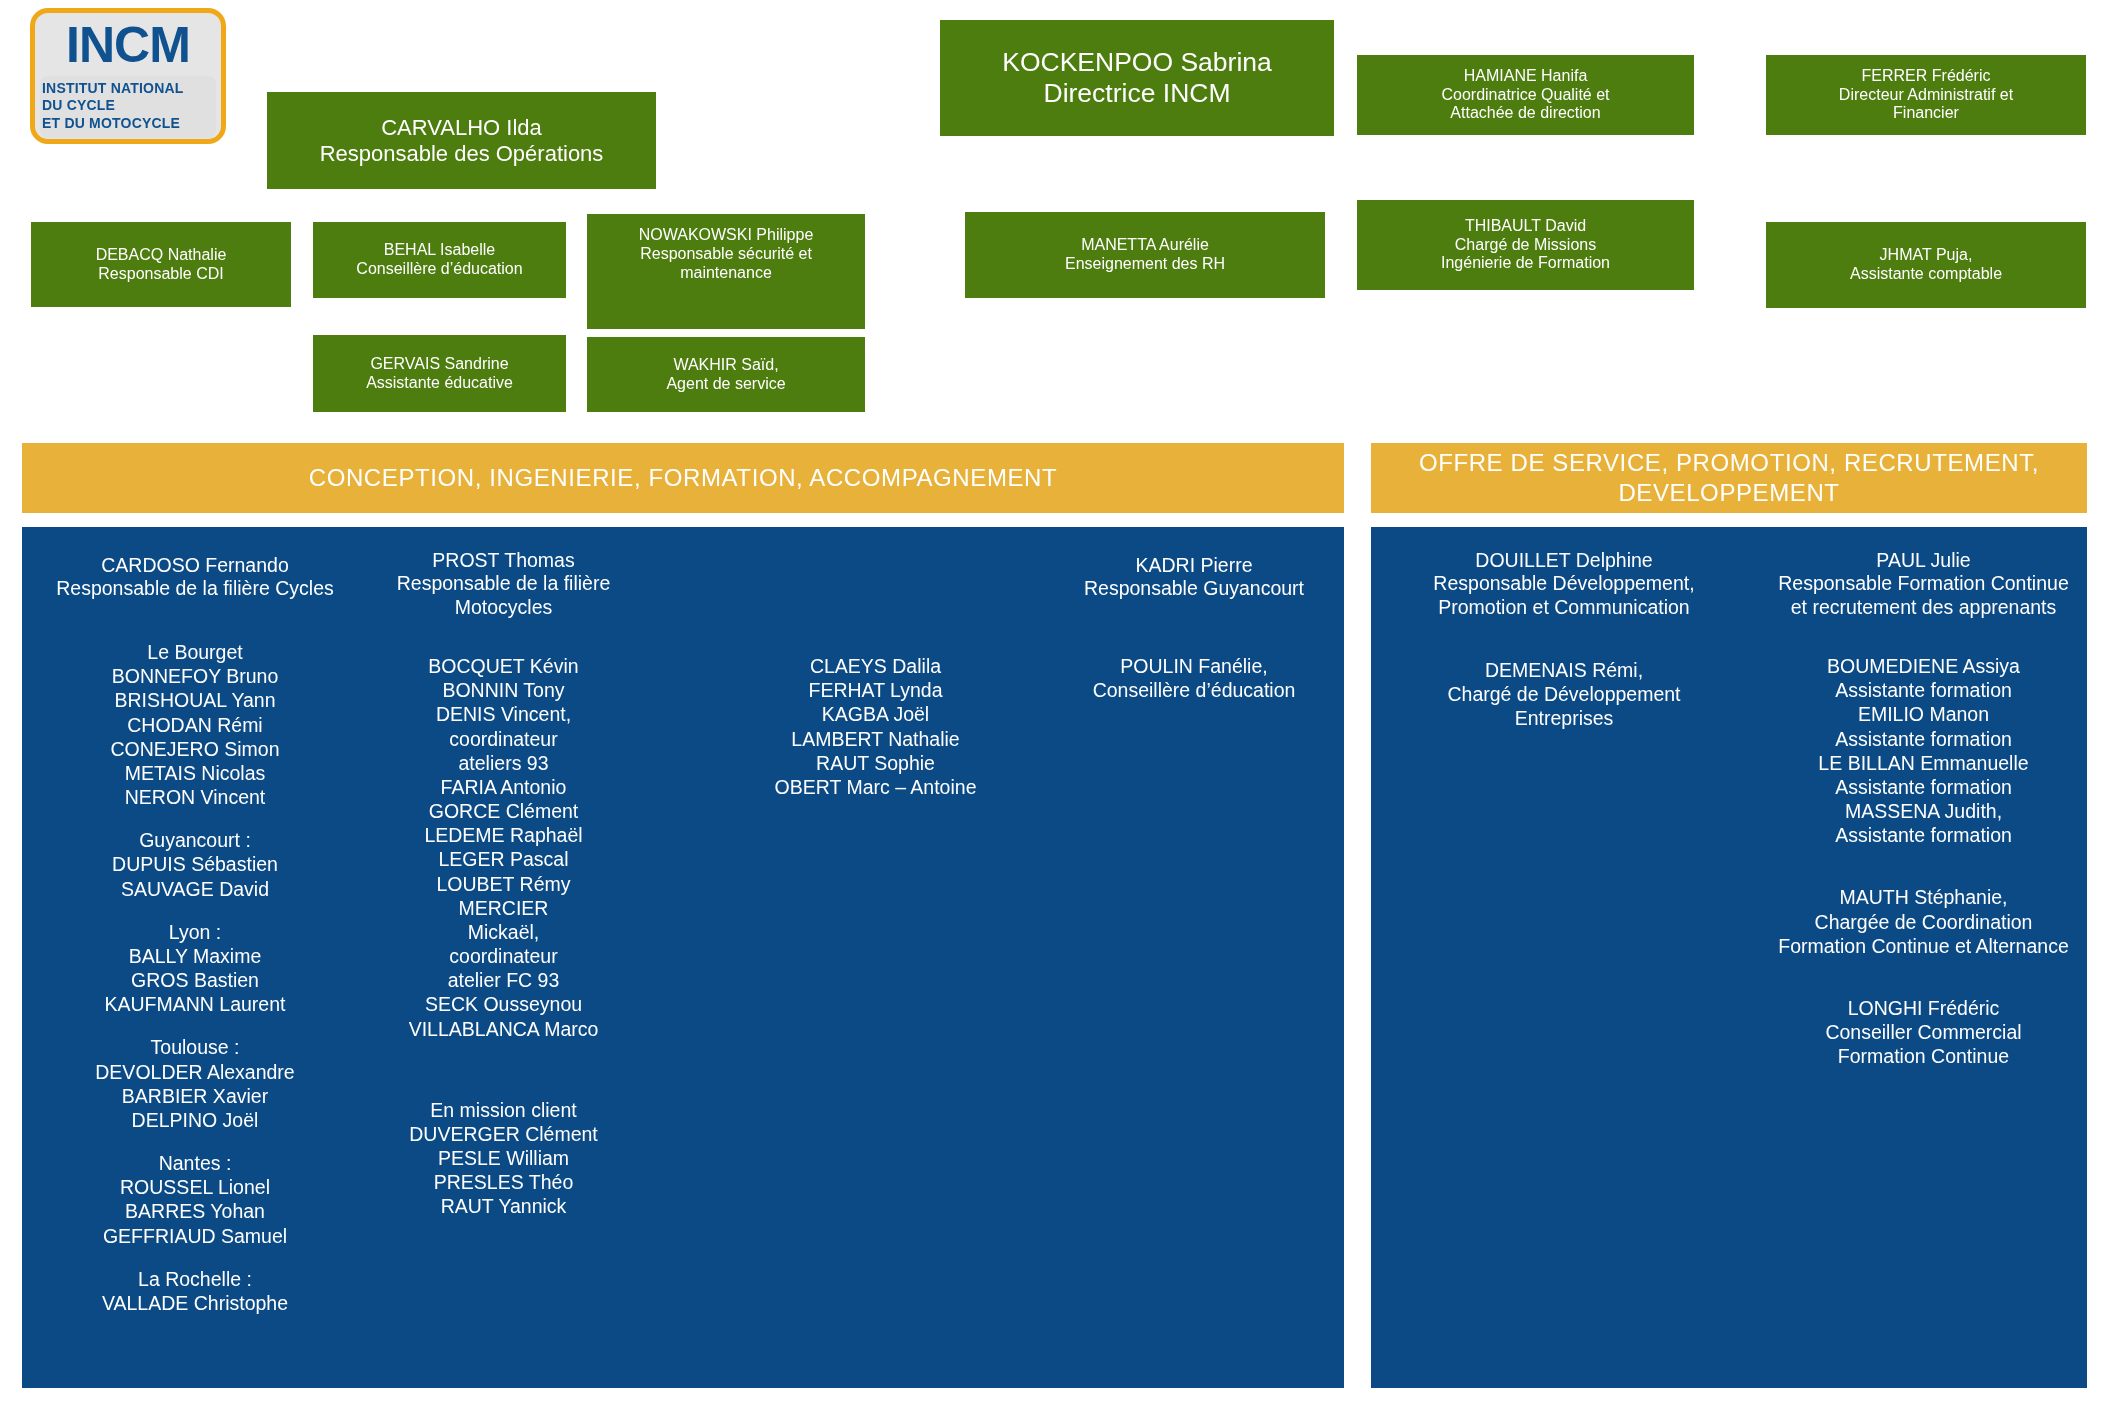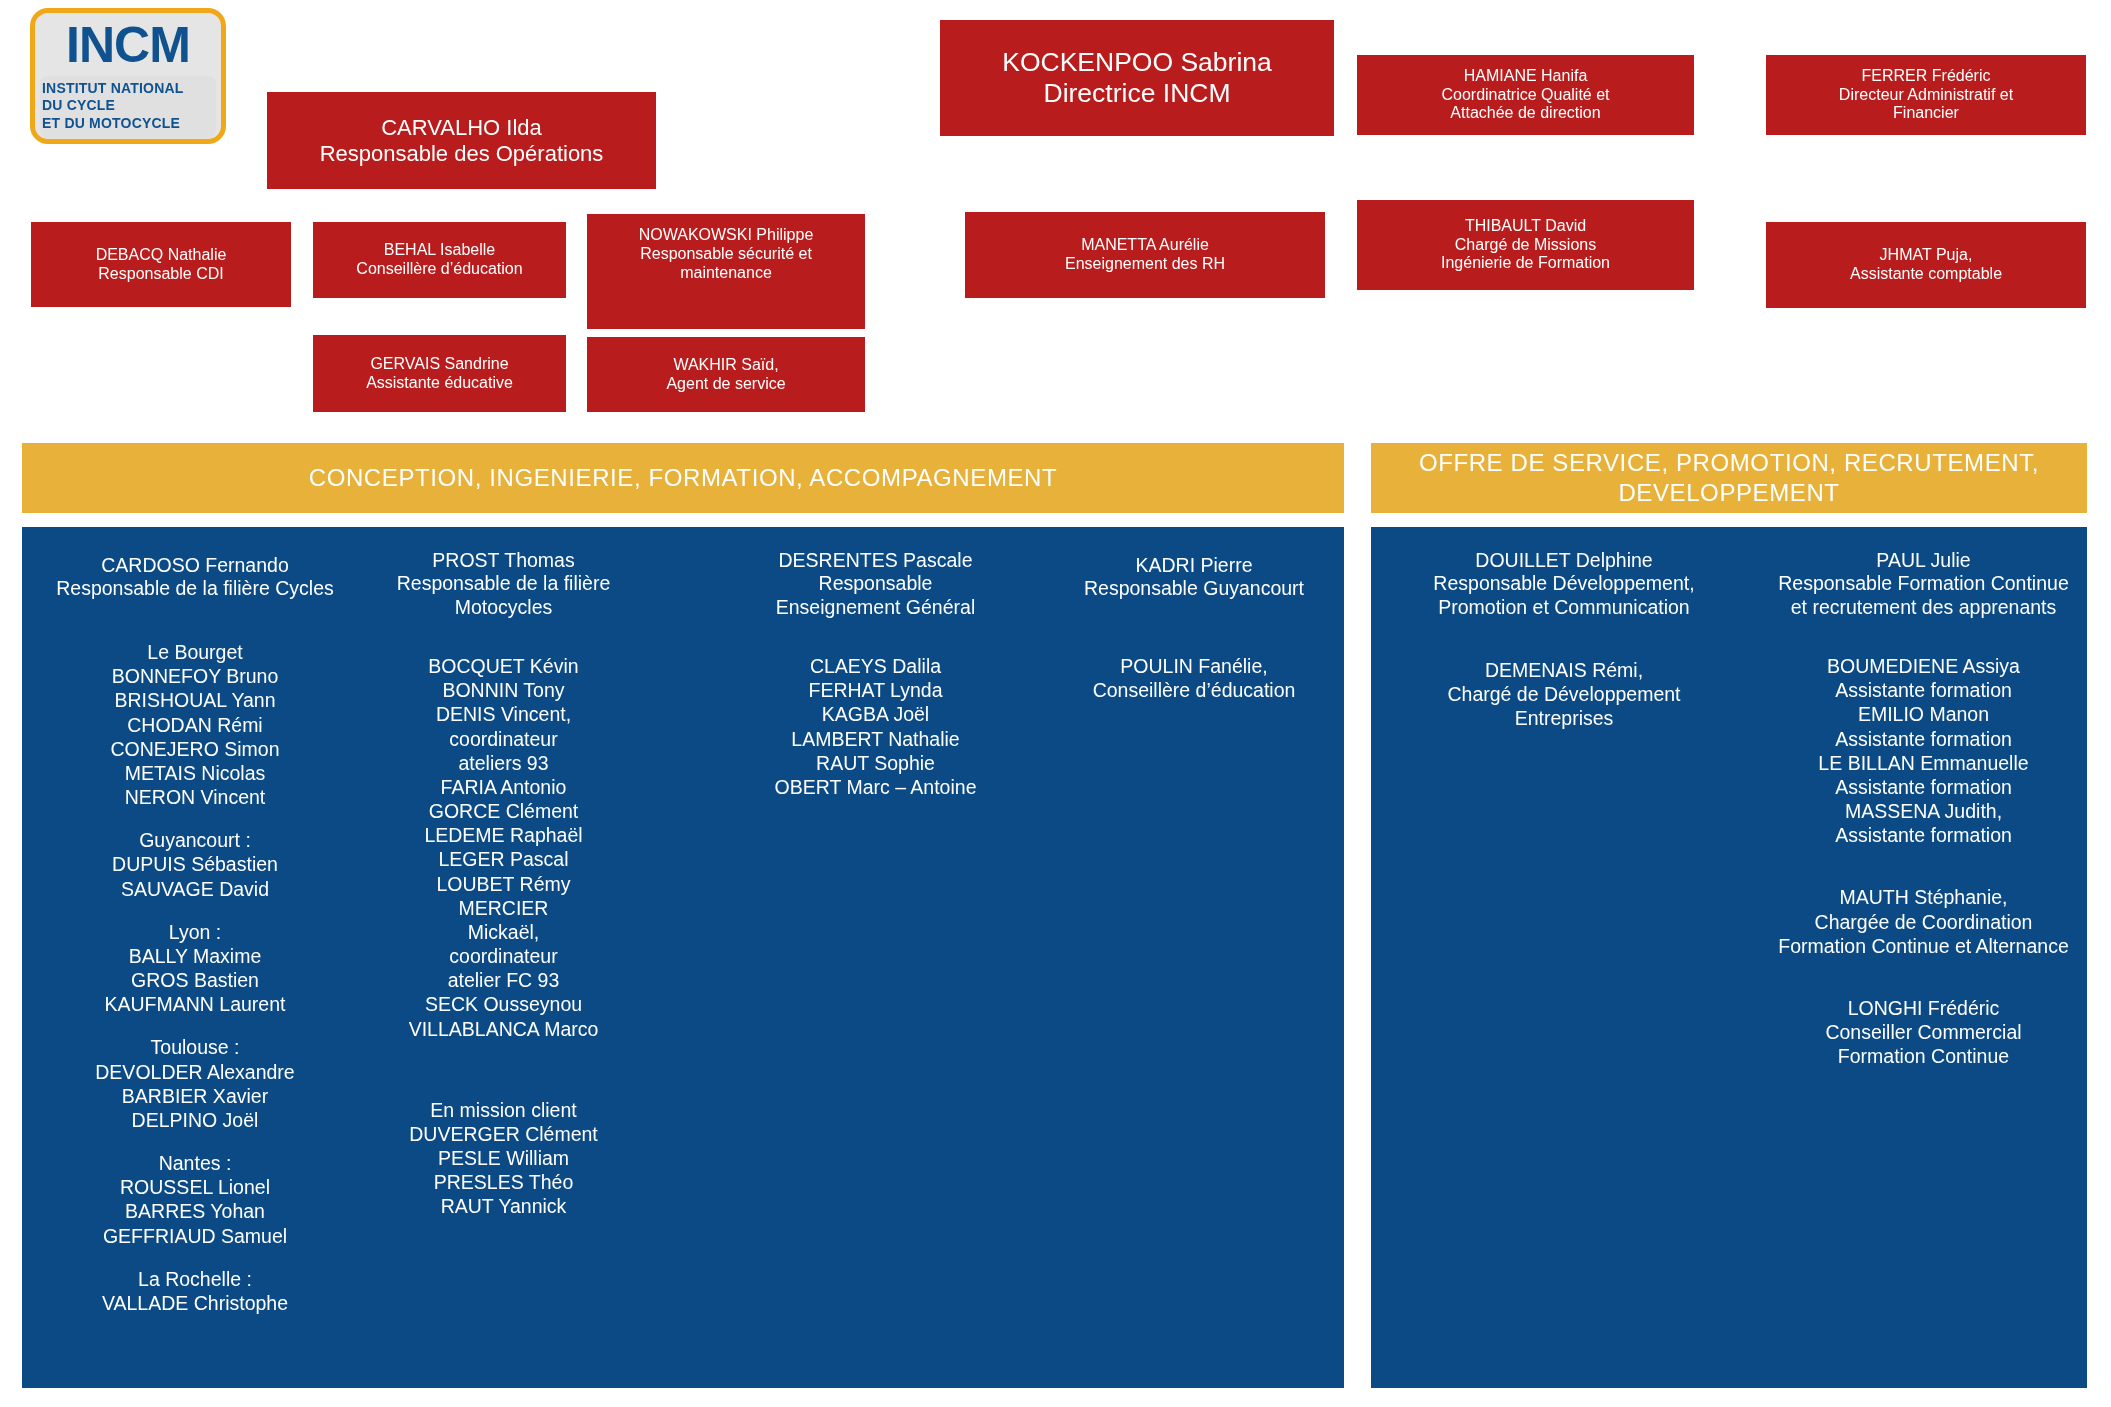--- a/index.html
+++ b/index.html
@@ -15,21 +15,21 @@
   #chart-root {
     position: relative;
     width: 2111px;
     height: 1407px;
     background: #ffffff;
   }
 
   
   .box {
     position: absolute;
-    background: #b91c1c;
+    background: #4d7c0f;
     color: #ffffff;
     text-align: center;
     font-family: "Liberation Sans", sans-serif;
     line-height: 1.18;
     padding: 4px 6px;
     display: flex;
     flex-direction: column;
     justify-content: center;
     align-items: center;
   }
@@ -273,25 +273,20 @@
       <span class="spacer"></span>
       <span class="spacer"></span>
       <span class="spacer"></span>
       <span class="line">En mission client</span>
       <span class="line">DUVERGER Clément</span>
       <span class="line">PESLE William</span>
       <span class="line">PRESLES Théo</span>
       <span class="line">RAUT Yannick</span>
     </div>
 
-  <div class="col-head" style="left:713px; top:530px; width:325px; height:108px;">
-    <span class="line">DESRENTES Pascale</span>
-    <span class="line">Responsable</span>
-    <span class="line">Enseignement Général</span>
-  </div>
   <div class="col-body" style="left:713px; top:644px; width:325px; height:741px;" id="col-body-2">
       <span class="line">CLAEYS Dalila</span>
       <span class="line">FERHAT Lynda</span>
       <span class="line">KAGBA Joël</span>
       <span class="line">LAMBERT Nathalie</span>
       <span class="line">RAUT Sophie</span>
       <span class="line">OBERT Marc – Antoine</span>
     </div>
 
   <div class="col-head" style="left:1044px; top:530px; width:300px; height:94px;">

